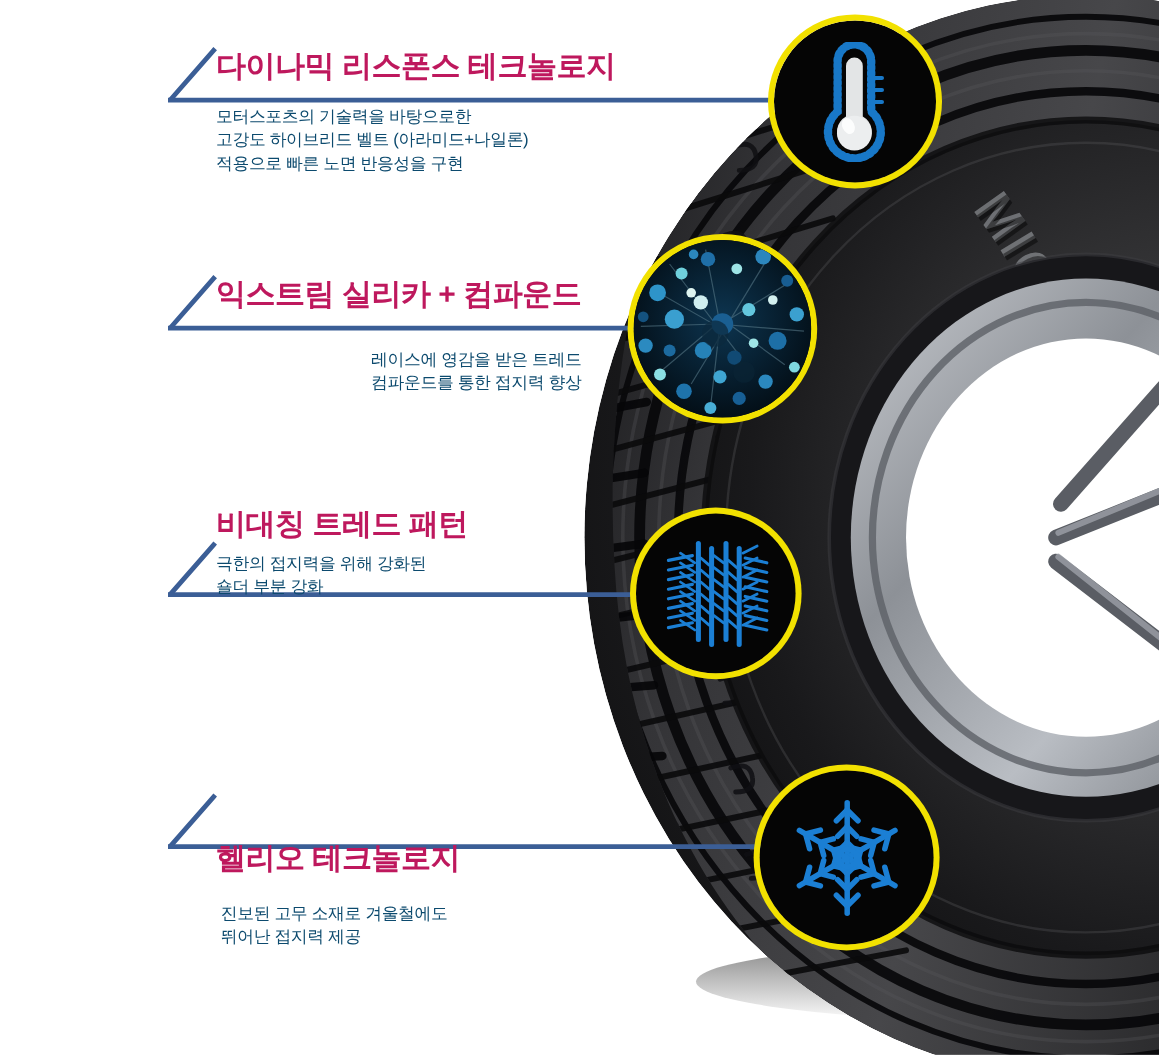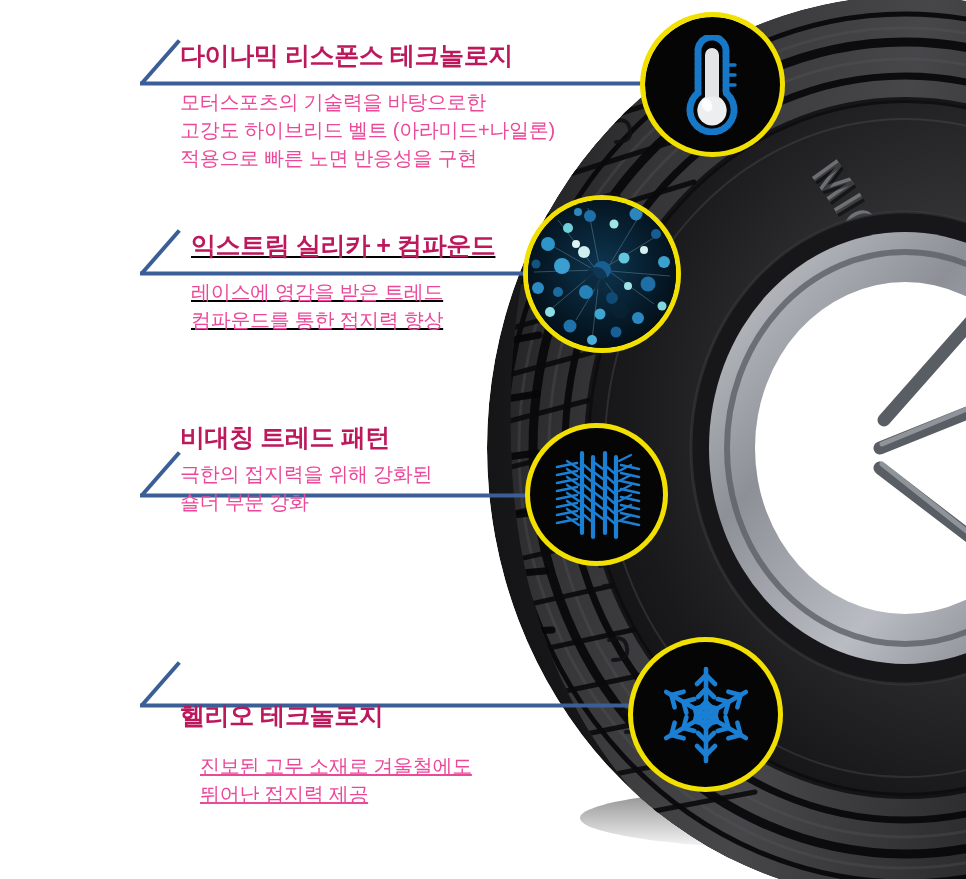--- a/index.html
+++ b/index.html
@@ -30,22 +30,22 @@
   }
   .feature-heading {
     font-size: 25px;
     font-weight: bold;
     color: #be185d;
     letter-spacing: -0.4px;
     white-space: nowrap;
     line-height: 1.1;
   }
   .feature-body {
-    font-size: 20px;
-    color: #ec4899;
+    font-size: 14px;
+    color: #0c4a6e;
     line-height: 1.42;
     letter-spacing: -0.3px;
     white-space: nowrap;
     font-weight: 500;
   }
   .feature-body div { white-space: nowrap; }
 
   
   .connector {
     position: absolute;
@@ -246,39 +246,39 @@
 
   <div class="feature-block" style="left:180px; top:42px;">
     <div class="feature-heading">다이나믹 리스폰스 테크놀로지</div>
     <div class="feature-body" style="margin-top:18px;">
       <div>모터스포츠의 기술력을 바탕으로한</div>
       <div>고강도 하이브리드 벨트 (아라미드+나일론)</div>
       <div>적용으로 빠른 노면 반응성을 구현</div>
     </div>
   </div>
 
-  <div class="feature-block" style="left:191px; top:232px;text-decoration:underline;">
+  <div class="feature-block" style="left:180px; top:232px;">
     <div class="feature-heading">익스트림 실리카 + 컴파운드</div>
-    <div class="feature-body" style="margin-top:18px;">
+    <div class="feature-body" style="margin-top:30px;text-align:right;">
       <div>레이스에 영감을 받은 트레드</div>
       <div>컴파운드를 통한 접지력 향상</div>
     </div>
   </div>
 
   <div class="feature-block" style="left:180px; top:424px;">
     <div class="feature-heading">비대칭 트레드 패턴</div>
     <div class="feature-body" style="margin-top:8px;">
       <div>극한의 접지력을 위해 강화된</div>
       <div>숄더 부분 강화</div>
     </div>
   </div>
 
   <div class="feature-block" style="left:180px; top:702px;">
     <div class="feature-heading">헬리오 테크놀로지</div>
-    <div class="feature-body" style="margin-top:22px; margin-left:20px;text-decoration:underline;">
+    <div class="feature-body" style="margin-top:22px; margin-left:4px;">
       <div>진보된 고무 소재로 겨울철에도</div>
       <div>뛰어난 접지력 제공</div>
     </div>
   </div>
 
   <div class="badge" style="left:645px; top:17px; width:135px; height:135px;">
     <div class="badge-ring"></div>
     <div class="badge-inner">
       <svg width="86" height="100" viewBox="0 0 86 100" xmlns="http://www.w3.org/2000/svg">
 

